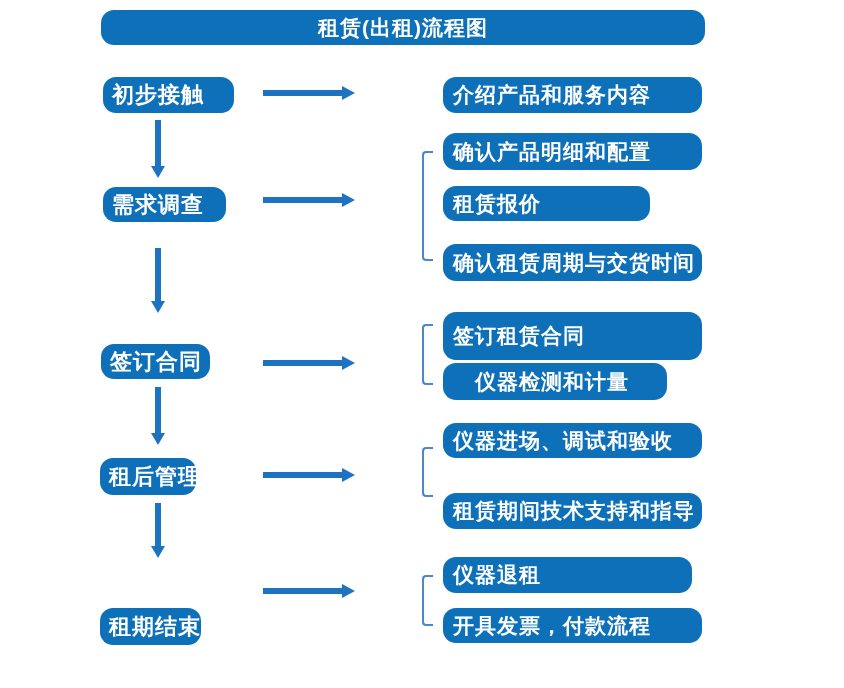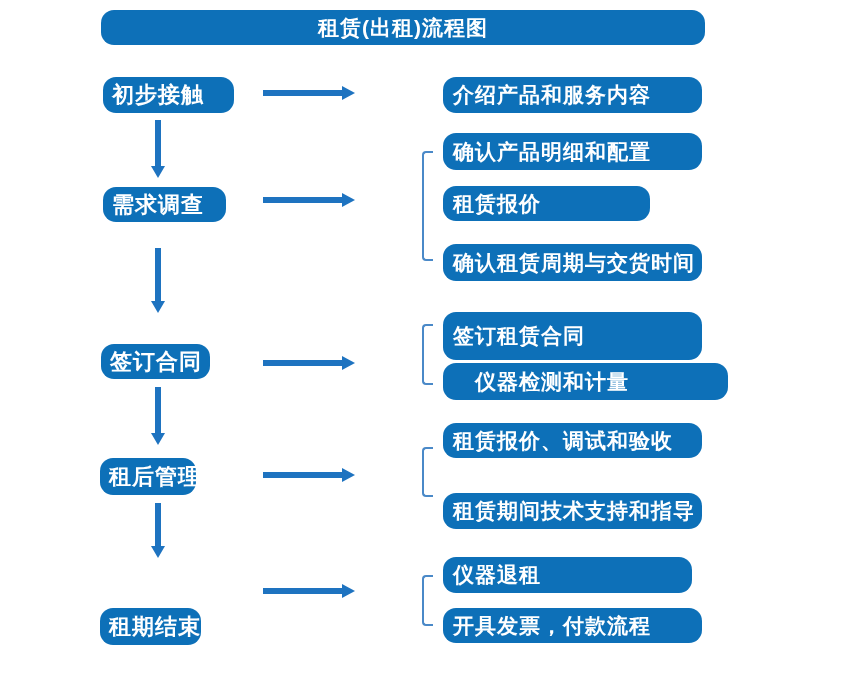--- a/index.html
+++ b/index.html
@@ -91,28 +91,28 @@
   <div class="box detail-box" style="left:443px;top:133px;width:259px;height:37px;">确认产品明细和配置</div>
   <div class="box detail-box" style="left:443px;top:186px;width:207px;height:35px;">租赁报价</div>
   <div class="box detail-box" style="left:443px;top:244px;width:259px;height:37px;">确认租赁周期与交货时间</div>
 
   <div class="arrow-down" style="left:155px;top:248px;height:53px;"></div>
 
   <div class="box step-box" style="left:101px;top:344px;width:109px;height:35px;">签订合同</div>
   <div class="arrow-right" style="left:263px;top:360px;width:79px;"></div>
   <div class="bracket" style="left:422px;top:324px;height:61px;"></div>
   <div class="box detail-box" style="left:443px;top:312px;width:259px;height:48px;text-align:right;">签订租赁合同</div>
-  <div class="box detail-box" style="left:443px;top:363px;width:285px;height:37px;padding-left:32px;">仪器检测和计量</div>
+  <div class="box detail-box" style="left:443px;top:363px;width:224px;height:37px;padding-left:32px;">仪器检测和计量</div>
 
   <div class="arrow-down" style="left:155px;top:387px;height:46px;"></div>
 
   <div class="box step-box" style="left:100px;top:458px;width:96px;height:37px;">租后管理</div>
   <div class="arrow-right" style="left:263px;top:472px;width:79px;"></div>
   <div class="bracket" style="left:422px;top:447px;height:50px;"></div>
-  <div class="box detail-box" style="left:443px;top:423px;width:259px;height:35px;">租赁报价、调试和验收</div>
+  <div class="box detail-box" style="left:443px;top:423px;width:259px;height:35px;">仪器进场、调试和验收</div>
   <div class="box detail-box" style="left:443px;top:493px;width:259px;height:36px;">租赁期间技术支持和指导</div>
 
   <div class="arrow-down" style="left:155px;top:503px;height:43px;"></div>
 
   <div class="box step-box" style="left:100px;top:573px;width:101px;height:37px;margin-top:35px;">租期结束</div>
   <div class="arrow-right" style="left:263px;top:588px;width:79px;"></div>
   <div class="bracket" style="left:422px;top:575px;height:51px;"></div>
   <div class="box detail-box" style="left:443px;top:557px;width:249px;height:36px;">仪器退租</div>
   <div class="box detail-box" style="left:443px;top:608px;width:259px;height:35px;">开具发票，付款流程</div>
 

